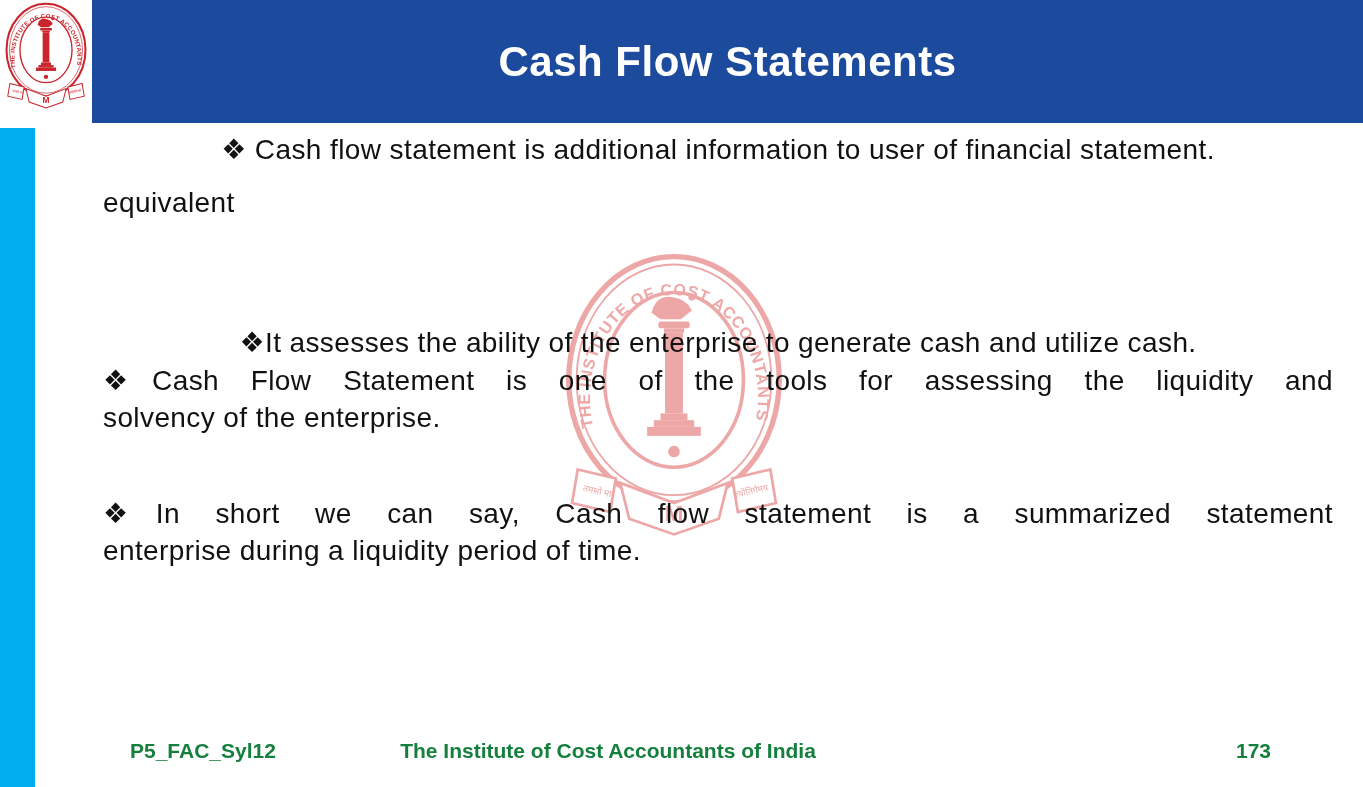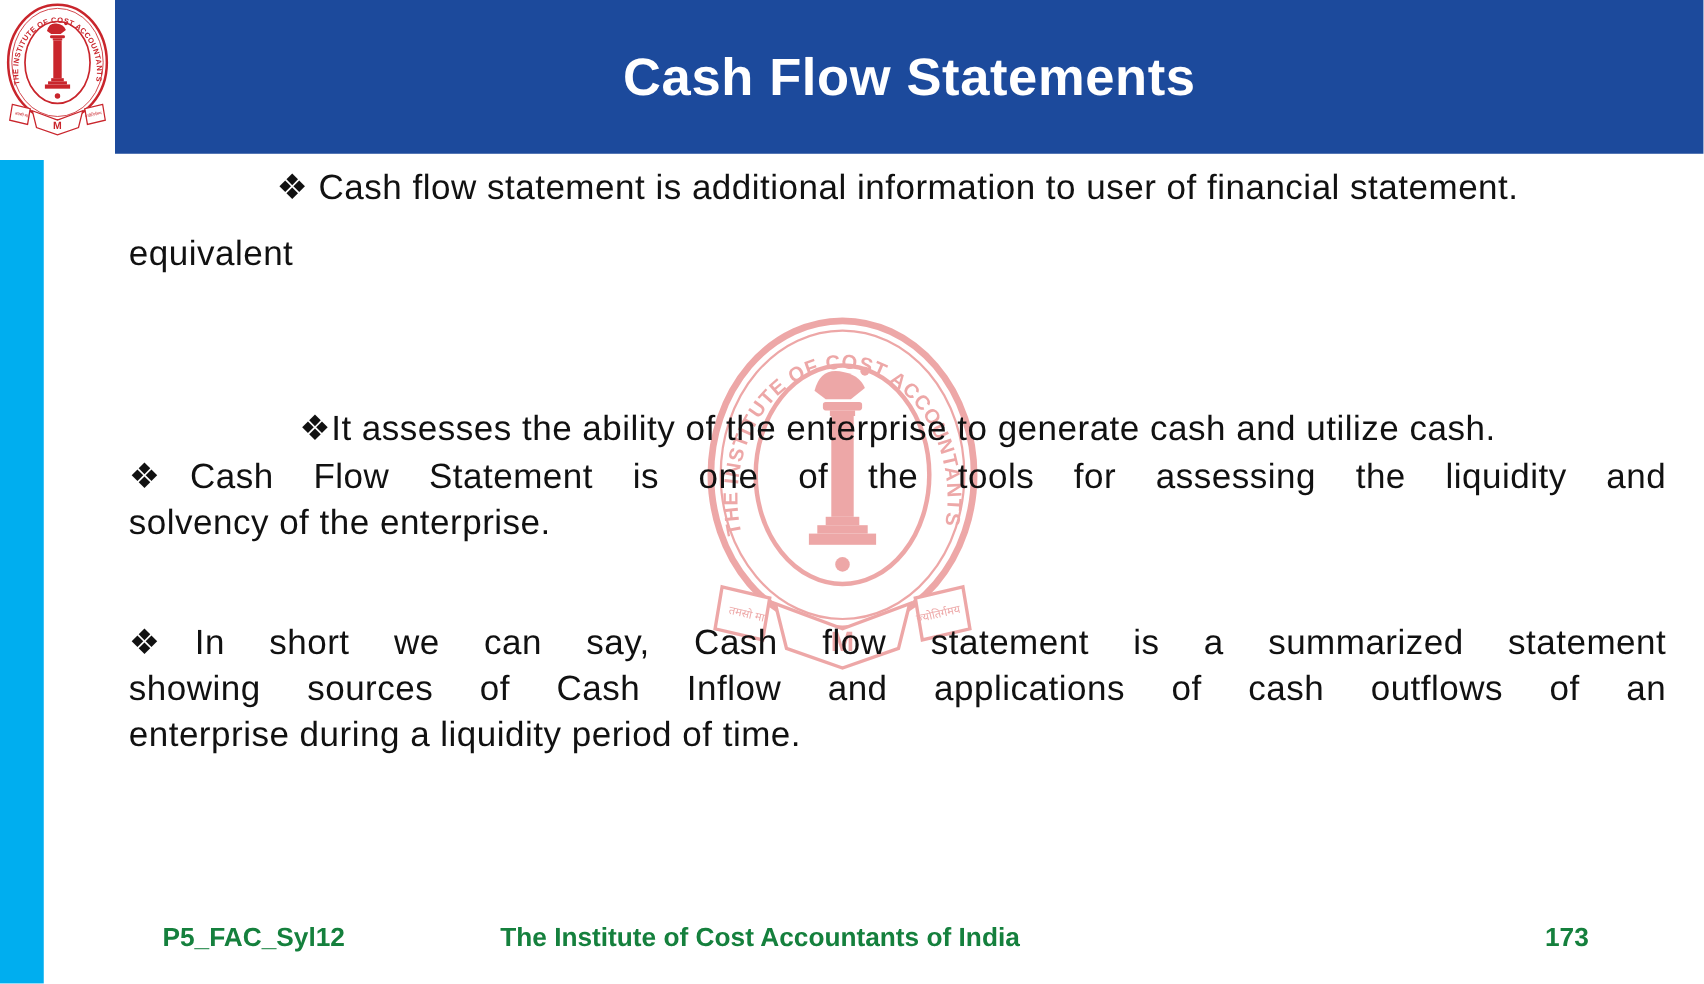--- a/index.html
+++ b/index.html
@@ -100,21 +100,20 @@
     </div>
     <div class="bullet b2 center">
       <div class="ln">❖It assesses the ability of the enterprise to generate cash and utilize cash.</div>
     </div>
     <div class="bullet b3">
       <div class="ln">❖Cash Flow Statement is one of the tools for assessing the liquidity and</div>
       <div class="ln">solvency of the enterprise.</div>
     </div>
     <div class="bullet b4">
       <div class="ln">❖In short we can say, Cash flow statement is a summarized statement</div>
-      <div class="ln">showing sources of Cash Inflow and applications of cash outflows of an</div>
       <div class="ln">enterprise during a liquidity period of time.</div>
     </div>
   </main>
 
   <footer>
     <span class="footer-item f-left">P5_FAC_Syl12</span>
     <span class="footer-item f-center">The Institute of Cost Accountants of India</span>
     <span class="footer-item f-right">173</span>
   </footer>
 

